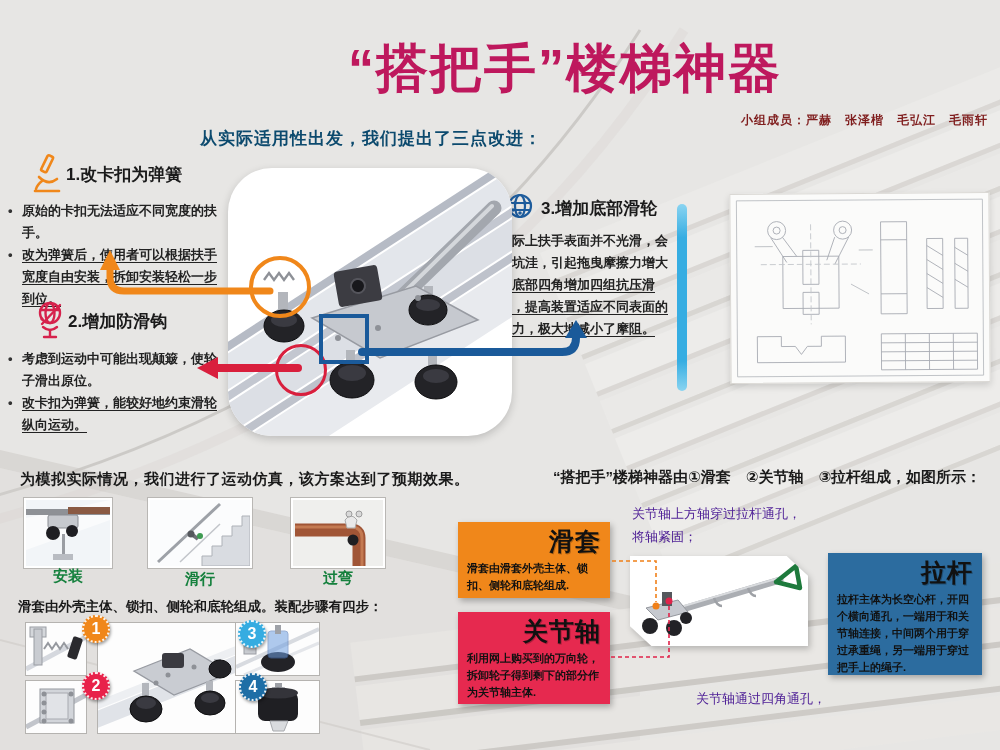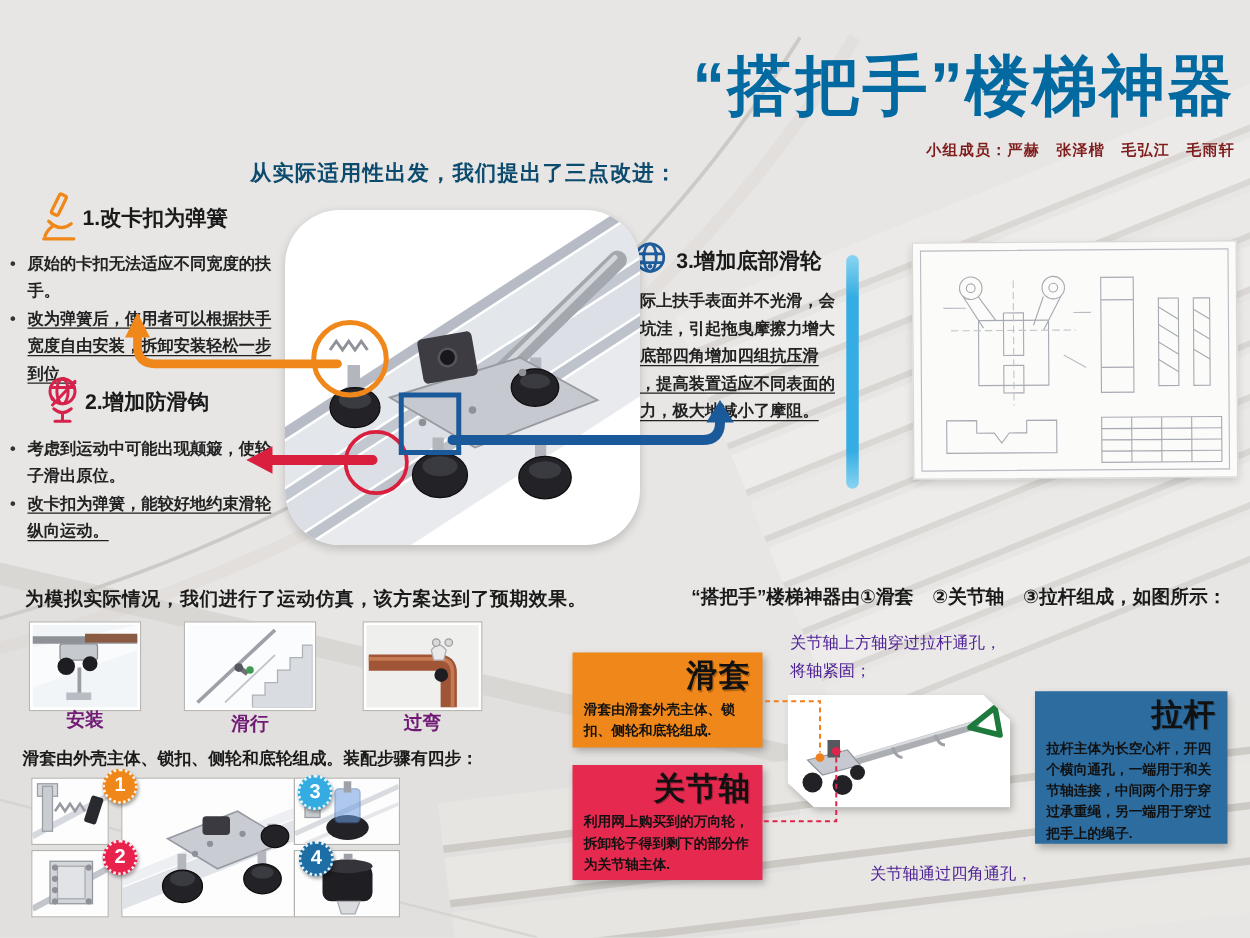--- a/index.html
+++ b/index.html
@@ -2,22 +2,22 @@
 <html><head>
 <meta charset="utf-8">
 <style>
   html,body{margin:0;padding:0;}
   body{width:1000px;height:750px;overflow:hidden;background:#E7E6E4;
        font-family:"Liberation Sans","DejaVu Sans",sans-serif;}
   .poster{position:relative;width:1000px;height:750px;overflow:hidden;}
   .abs{position:absolute;}
   .bg{left:0;top:0;z-index:0;}
   
-  .title{right:12px;top:34px;width:640px;text-align:right;font-size:52px;font-weight:900;
-         color:#0369a1;letter-spacing:2px;z-index:5;}
+  .title{right:12px;top:34px;width:640px;text-align:left;font-size:52px;font-weight:900;
+         color:#be185d;letter-spacing:2px;z-index:5;}
   .subtitle{right:12px;top:112px;width:640px;text-align:right;font-size:12px;font-weight:700;
             color:#7f1d1d;letter-spacing:1px;z-index:5;}
   .watermark{left:200px;top:127px;font-size:17px;font-weight:700;color:#0c4a6e;z-index:2;letter-spacing:1px;}
   
   .sec-title{font-size:17px;font-weight:900;color:#1A1A1A;z-index:6;}
   .bullets{z-index:6;font-size:13px;font-weight:700;color:#222;line-height:1.7;}
   .bullets div{position:relative;padding-left:14px;}
   .bullets div::before{content:"•";position:absolute;left:0;top:0;color:#333;}
   .u{text-decoration:underline;text-underline-offset:3px;}
   .s1-icon{left:30px;top:153px;z-index:6;}
@@ -41,21 +41,21 @@
              box-shadow:0 3px 7px rgba(0,0,0,.15);z-index:10;transform:rotate(-.4deg);}
   .bluebar{left:677px;top:204px;width:10px;height:187px;border-radius:5px;z-index:8;
            background:linear-gradient(#8AD4F1,#36ADE2 18%,#36ADE2 84%,#8AD4F1);}
   
   .sim-intro{left:20px;top:470px;font-size:15px;font-weight:900;color:#1A1A1A;z-index:6;letter-spacing:.5px;}
   .sim-img{background:#fff;border:1px solid #B9B7B4;padding:2px;z-index:10;}
   .sim-img svg{display:block;}
   .sim1{left:23px;top:497px;}
   .sim2{left:147px;top:497px;}
   .sim3{left:290px;top:497px;}
-  .sim-cap{z-index:10;font-size:15px;font-weight:900;color:#701a75;text-align:center;}
+  .sim-cap{z-index:10;font-size:15px;font-weight:900;color:#15803d;text-align:center;}
   .cap1{left:23px;top:567px;width:90px;}
   .cap2{left:147px;top:570px;width:106px;}
   .cap3{left:290px;top:569px;width:96px;}
   
   .asm-intro{left:18px;top:598px;font-size:13.5px;font-weight:900;color:#1A1A1A;z-index:6;}
   .asm-img{background:#fff;border:1px solid #B5B3B0;z-index:10;}
   .asm-img svg{display:block;}
   .asmA{left:25px;top:622px;}
   .asmB{left:25px;top:680px;}
   .asmC{left:97px;top:622px;}

